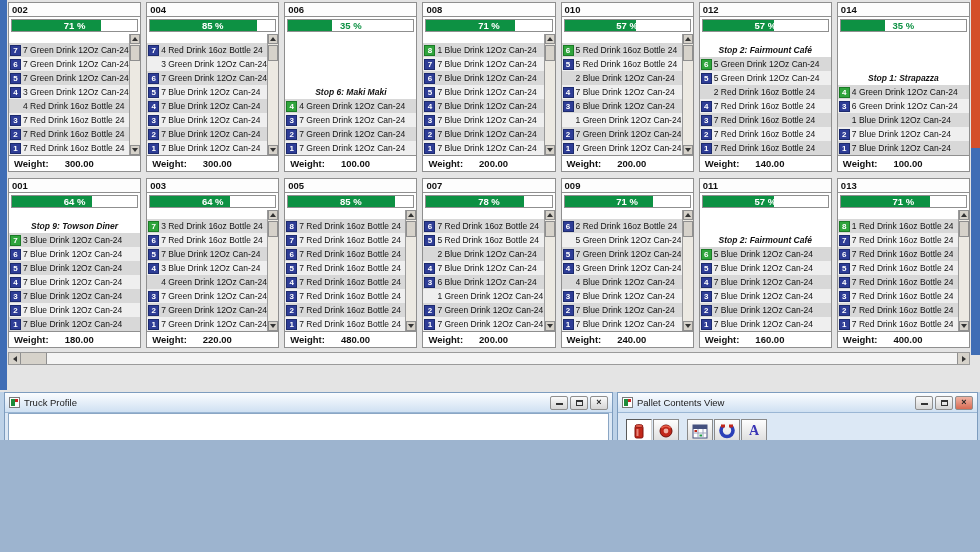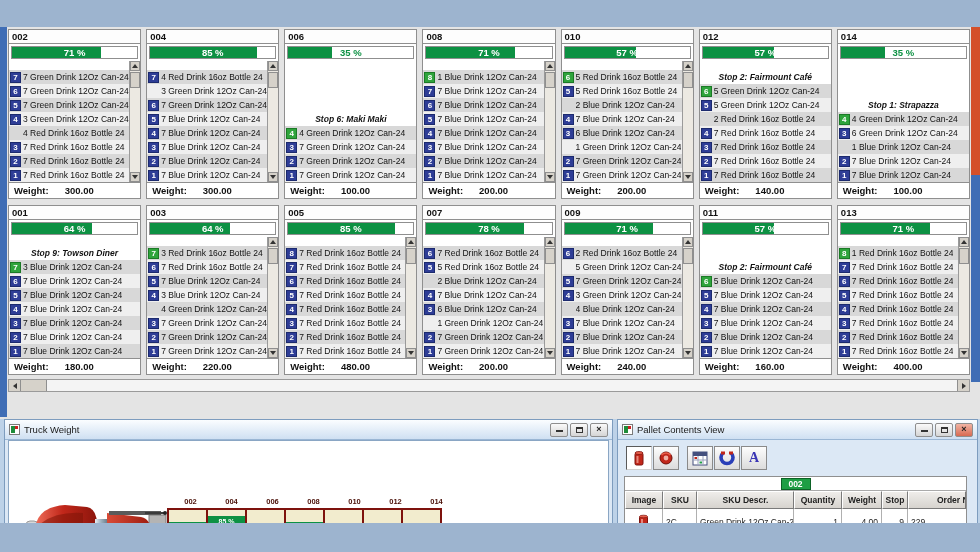--- a/index.html
+++ b/index.html
@@ -1,18 +1,18 @@
 <!DOCTYPE html>
 <html><head>
 <meta charset="utf-8">
 <style>
   * { box-sizing: border-box; margin:0; padding:0; }
   html,body { background:#9db4cf; }
   body { font-family:"Liberation Sans", sans-serif; }
-  .screen { position:relative; width:980px; height:496px; background:#bdd2e8; overflow:hidden;margin-top:27px; }
+  .screen { position:relative; width:980px; height:440px; background:#bdd2e8; overflow:hidden; }
 
   
   .top-area { position:absolute; left:0; top:0; width:980px; height:392px; background:#e4e4e4; }
   .frame-left { position:absolute; left:0; top:0; width:7px; height:390px; background:#3f6db5; }
   .frame-right-orange { position:absolute; right:0; top:0; width:9px; height:148px; background:#d4502a; }
   .frame-right-blue { position:absolute; right:0; top:148px; width:9px; height:207px; background:#3f6db5; }
 
   .pallet-rows { position:absolute; left:8px; top:2px; width:962px; }
   .pallet-row { display:flex; gap:5px; height:170px; margin-bottom:6px; }
   .panel { flex:1 1 0; min-width:0; background:#fff; border:1px solid #8f8f8f; display:flex; flex-direction:column; }
@@ -841,21 +841,21 @@
       <div class="hs-btn right">
           <span class="tri-rt"></span>
         </div>
     </div>
 
   </div>
 
   <div class="window truck-window">
     <div class="titlebar">
       <span class="title-icon"></span>
-      <span class="title-text">Truck Weight</span>
+      <span class="title-text">Truck Profile</span>
       <span class="win-btns">
         <span class="win-btn">
             <span class="glyph-min"></span>
           </span>
         <span class="win-btn">
             <span class="glyph-restore"></span>
           </span>
         <span class="win-btn">
             <span class="glyph-close">×</span>
           </span>

